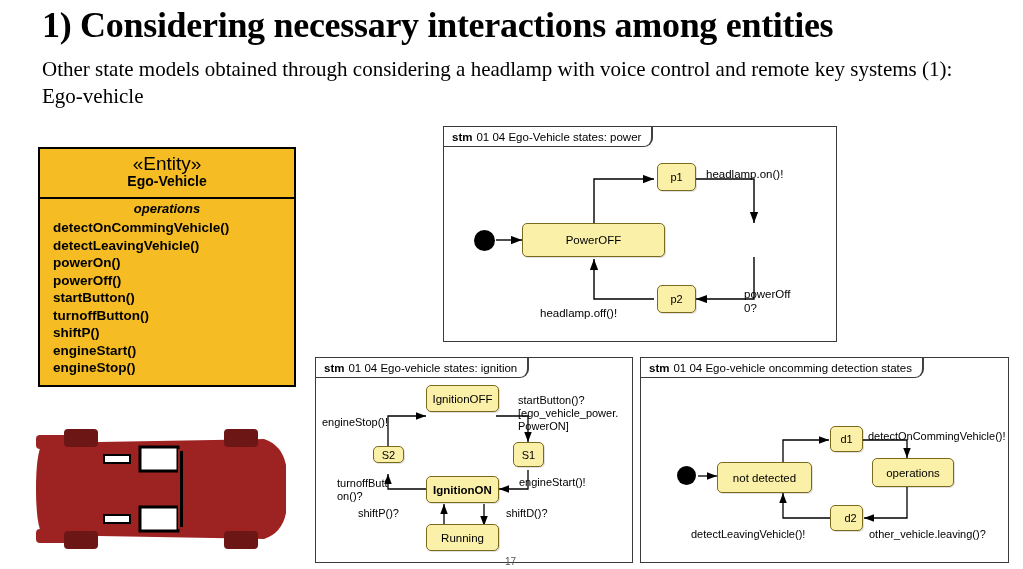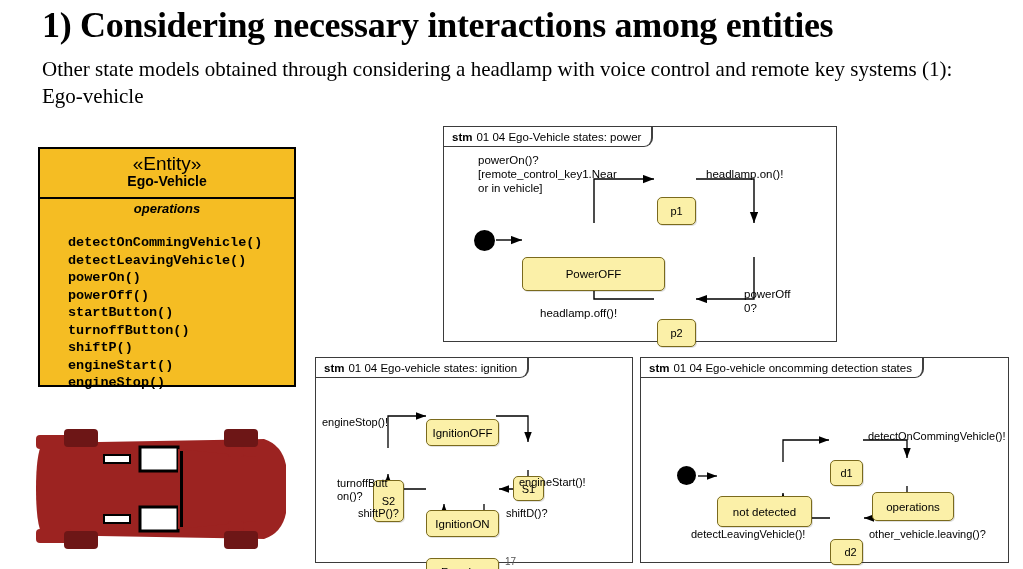--- a/index.html
+++ b/index.html
@@ -33,21 +33,21 @@
     height:48px;border-bottom:2px solid #000;
     display:flex;flex-direction:column;align-items:center;justify-content:center;
   }
   .entity-stereo{font-size:19px;color:#000;line-height:16px;}
   .entity-name{font-size:14px;font-weight:bold;color:#000;line-height:18px;}
   .entity-ops-label{
     text-align:center;font-size:13px;font-style:italic;font-weight:bold;
     margin-top:2px;color:#000;
   }
   .entity-ops{
-    margin:18px;padding:0 0 0 10px;list-style:none;font-family:Liberation Mono, monospace;
+    margin:3px;padding:0 0 0 10px;list-style:none;
   }
   .entity-ops li{font-size:13.5px;font-weight:bold;color:#000;line-height:17.5px;}
 
   
   .car{position:absolute;left:28px;top:413px;width:272px;height:152px;}
 
   
   .stm{
     position:absolute;background:#ffffff;border:1px solid #3b3b3b;
     box-sizing:border-box;
@@ -62,21 +62,20 @@
     font-size:11.5px;color:#000;background:#fff;white-space:nowrap;
   }
   .stm-tab b{font-weight:bold;margin-right:4px;}
 
   .state{
     position:absolute;background:#fbf0a8;border:1px solid #7a6a1d;
     border-radius:5px;box-sizing:border-box;
     display:flex;align-items:center;justify-content:center;
     font-size:11.5px;color:#000;text-align:center;
     box-shadow:1px 1px 0 rgba(0,0,0,0.12);
-    margin-top:34px;
   }
   .state.small{font-size:11px;}
   .init-dot{
     position:absolute;width:21px;height:21px;border-radius:50%;background:#000;
   }
   .lbl{
     position:absolute;font-size:11.5px;color:#000;line-height:14px;
     font-family:"Liberation Sans", sans-serif;white-space:pre;
   }
   .lbl.sm{font-size:11px;line-height:13px;}
@@ -161,23 +160,20 @@
     <path d="M310,130 L310,172 L252,172" fill="none" stroke="#000" stroke-width="1.4" marker-end="url(#ar)"></path>
 
     <path d="M210,172 L150,172 L150,132" fill="none" stroke="#000" stroke-width="1.4" marker-end="url(#ar)"></path>
   </svg>
 
   <div class="init-dot" style="left:30px;top:103px;"></div>
   <div class="state" style="left:78px;top:96px;width:143px;height:34px;">PowerOFF</div>
   <div class="state small" style="left:213px;top:36px;width:39px;height:28px;">p1</div>
   <div class="state small" style="left:213px;top:158px;width:39px;height:28px;">p2</div>
 
-  <div class="lbl" style="left:34px;top:26px;">powerOn()?
-[remote_control_key1.Near
-or in vehicle]</div>
   <div class="lbl" style="left:262px;top:40px;">headlamp.on()!</div>
   <div class="lbl" style="left:300px;top:160px;">powerOff
 0?</div>
   <div class="lbl" style="left:96px;top:179px;">headlamp.off()!</div>
 </div>
 
 <div class="stm" style="left:315px;top:357px;width:318px;height:206px;">
   <div class="stm-tab">
     <b>stm</b>
     <span>01 04 Ego-vehicle states: ignition</span>
@@ -197,26 +193,29 @@
     <path d="M212,112 L212,131 L183,131" fill="none" stroke="#000" stroke-width="1.3" marker-end="url(#ar2)"></path>
 
     <path d="M110,131 L72,131 L72,116" fill="none" stroke="#000" stroke-width="1.3" marker-end="url(#ar2)"></path>
 
     <path d="M168,146 L168,168" fill="none" stroke="#000" stroke-width="1.3" marker-end="url(#ar2)"></path>
 
     <path d="M128,168 L128,146" fill="none" stroke="#000" stroke-width="1.3" marker-end="url(#ar2)"></path>
   </svg>
 
   <div class="state" style="left:110px;top:27px;width:73px;height:27px;">IgnitionOFF</div>
-  <div class="state" style="left:110px;top:118px;width:73px;height:27px;">IgnitionON</div>
+  <div class="state" style="left:110px;top:118px;width:73px;height:27px;font-weight:bold;">IgnitionON</div>
   <div class="state" style="left:110px;top:166px;width:73px;height:27px;">Running</div>
   <div class="state small" style="left:197px;top:84px;width:31px;height:25px;">S1</div>
-  <div class="state small" style="left:57px;top:88px;width:31px;height:42px;">S2</div>
+  <div class="state small" style="left:57px;top:88px;width:31px;height:17px;">S2</div>
 
   <div class="lbl sm" style="left:6px;top:58px;">engineStop()!</div>
+  <div class="lbl sm" style="left:202px;top:36px;">startButton()?
+[ego_vehicle_power.
+PowerON]</div>
   <div class="lbl sm" style="left:203px;top:118px;">engineStart()!</div>
   <div class="lbl sm" style="left:21px;top:119px;">turnoffButt
 on()?</div>
   <div class="lbl sm" style="left:42px;top:149px;">shiftP()?</div>
   <div class="lbl sm" style="left:190px;top:149px;">shiftD()?</div>
 </div>
 
 <div class="stm" style="left:640px;top:357px;width:369px;height:206px;">
   <div class="stm-tab">
     <b>stm</b>

